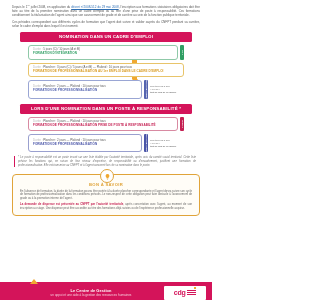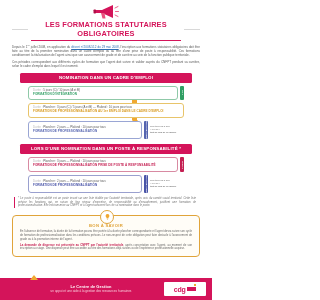--- a/index.html
+++ b/index.html
@@ -178,34 +178,20 @@
   .logo .dot{
     position:absolute;top:1.5px;right:10px;width:2.2px;height:2.2px;
     background:#f0a830;
   }
 </style>
 </head>
 <body>
 
 <div class="page">
 
-  <div class="header">
-    <svg class="megaphone" viewBox="0 0 52 30">
-      <path d="M4 12 L18 12 L40 2 L40 28 L18 18 L4 18 Z" fill="#d4145a"></path>
-      <rect x="1" y="11" width="5" height="8" rx="1.4" fill="#b01048"></rect>
-      <path d="M16 18 L23 18 L25 29 L19 29 Z" fill="#e8527f"></path>
-      <path d="M44 8 L50 5 M45 15 L51 15 M44 22 L50 25" stroke="#e8527f" stroke-width="1.8" stroke-linecap="round" fill="none"></path>
-    </svg>
-    <div class="title-wrap">
-      <span class="title-rule left"></span>
-      <span class="title-rule right"></span>
-      <h1 class="title">LES FORMATIONS STATUTAIRES OBLIGATOIRES</h1>
-    </div>
-    <div class="title-underline"></div>
-  </div>
 
   <div class="intro">
     <p><span>Depuis le 1</span><sup>er</sup><span> juillet 2008, en application du </span><a href="#">décret n°2008-512 du 29 mai 2008</a><span>, l'inscription aux formations statutaires obligatoires doit être faite au titre de la première nomination dans un cadre d'emploi ou au titre d'une prise de poste à responsabilité. Ces formations conditionnent la titularisation de l'agent ainsi que son avancement de grade et de carrière au sein de la fonction publique territoriale.</span></p>
     <p>Ces périodes correspondent aux différents cycles de formation que l'agent doit suivre et valider auprès du CNFPT pendant sa carrière, selon le cadre d'emploi dans lequel il est nommé.</p>
   </div>
 
   <div class="banner sec1">
     <span>NOMINATION DANS UN CADRE D'EMPLOI</span>
   </div>
 

